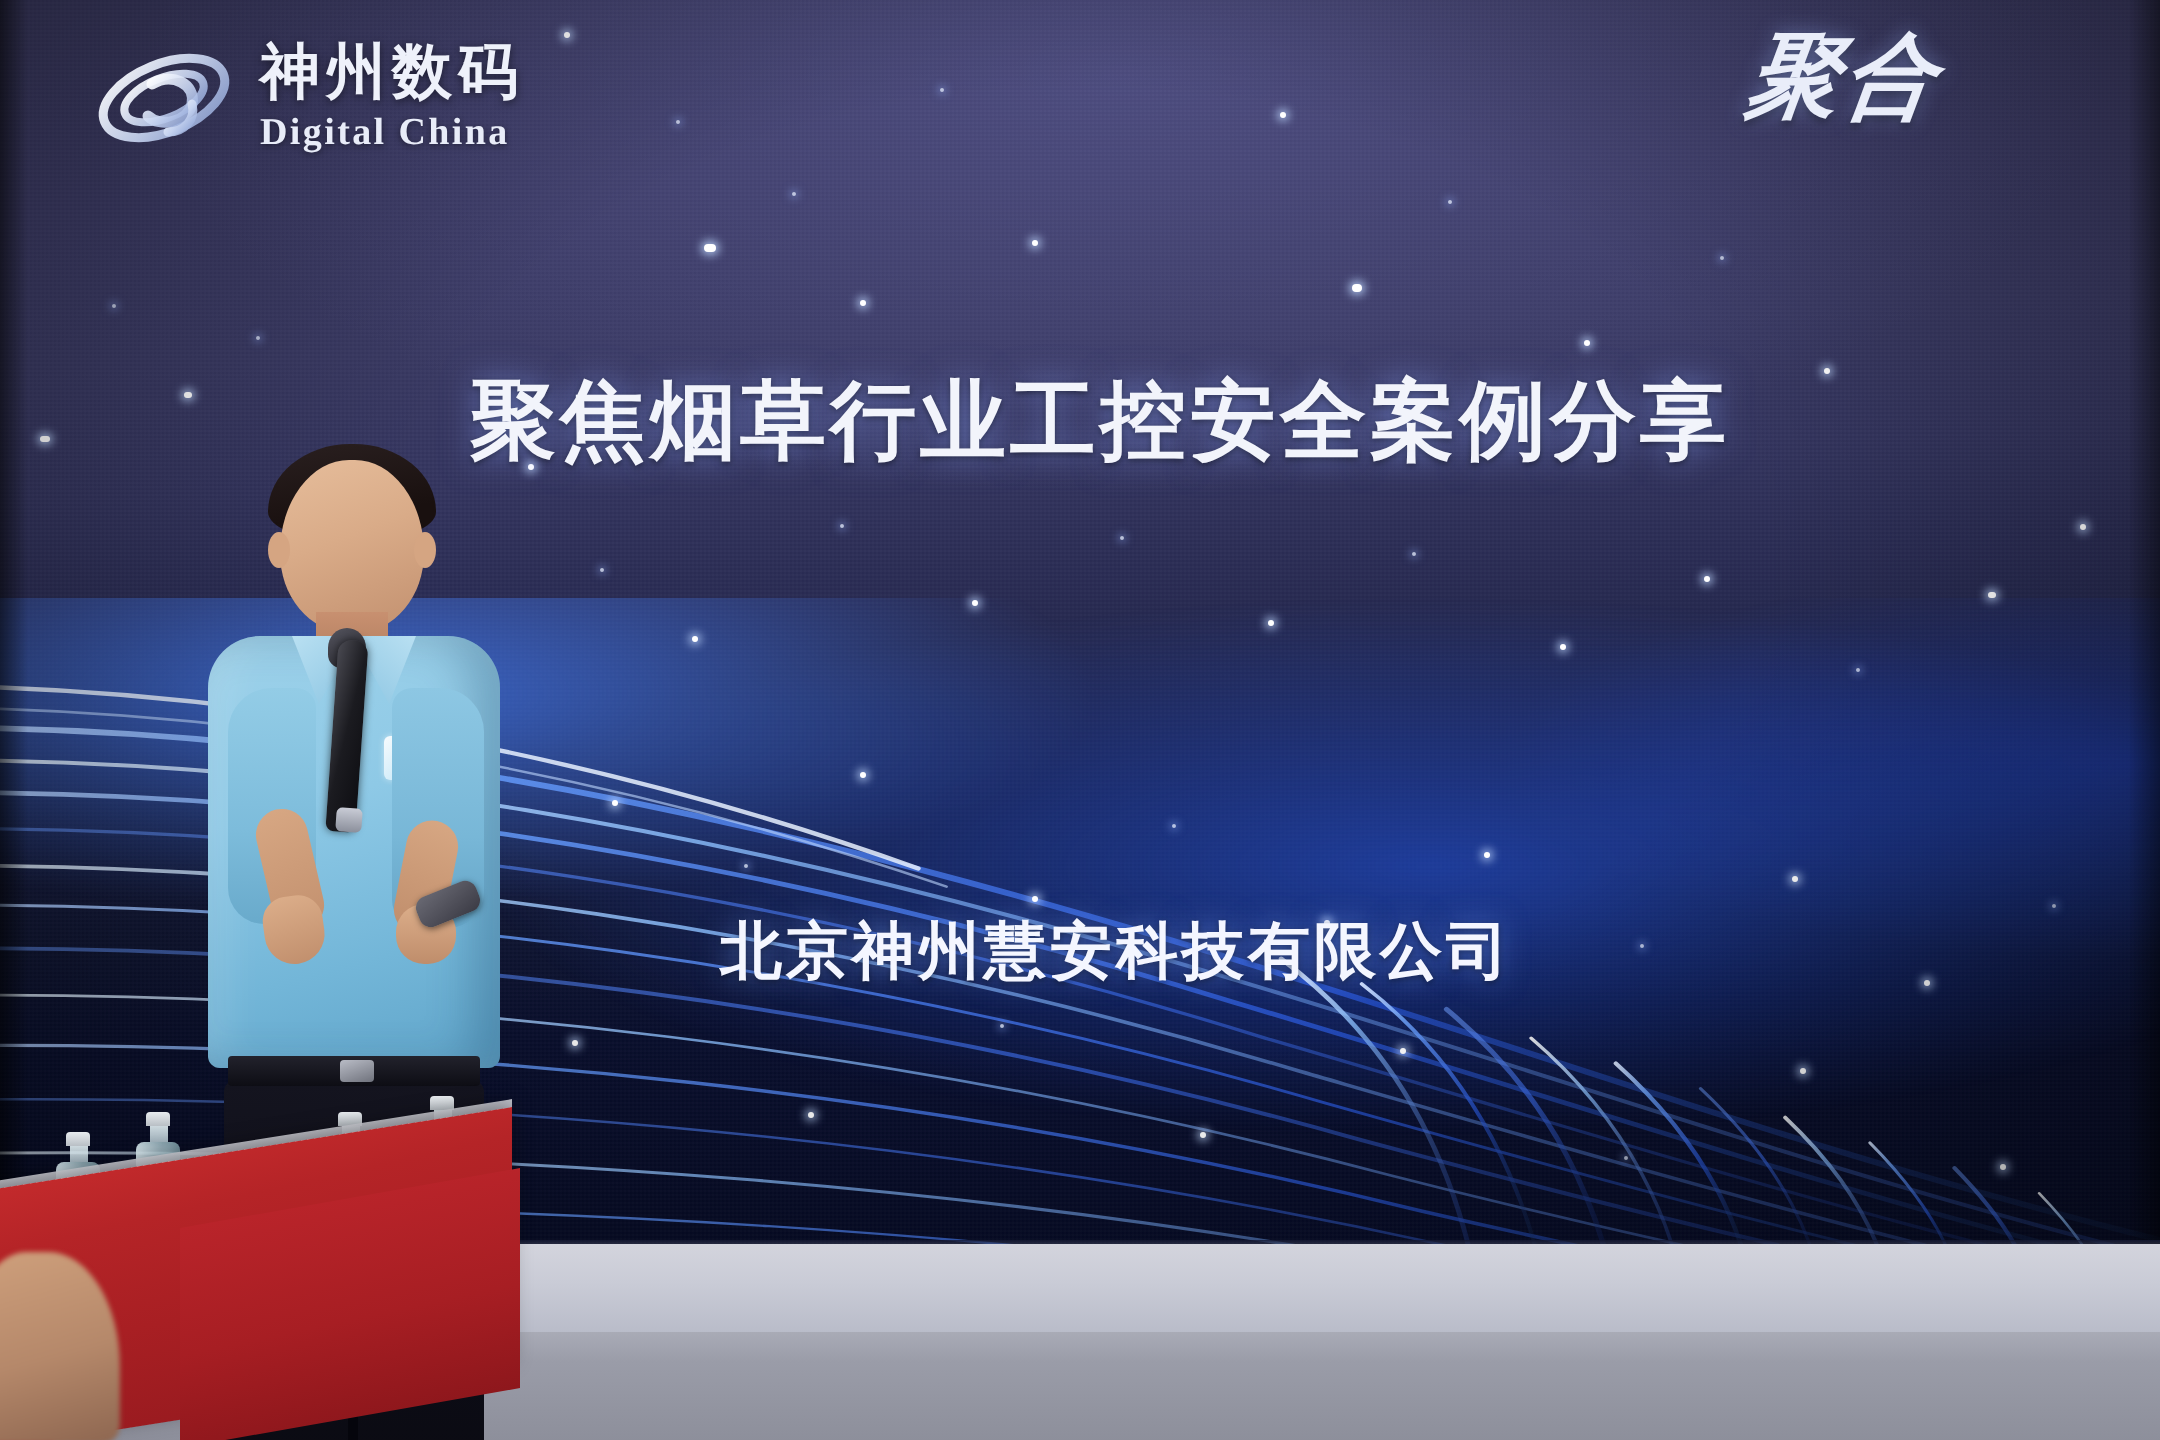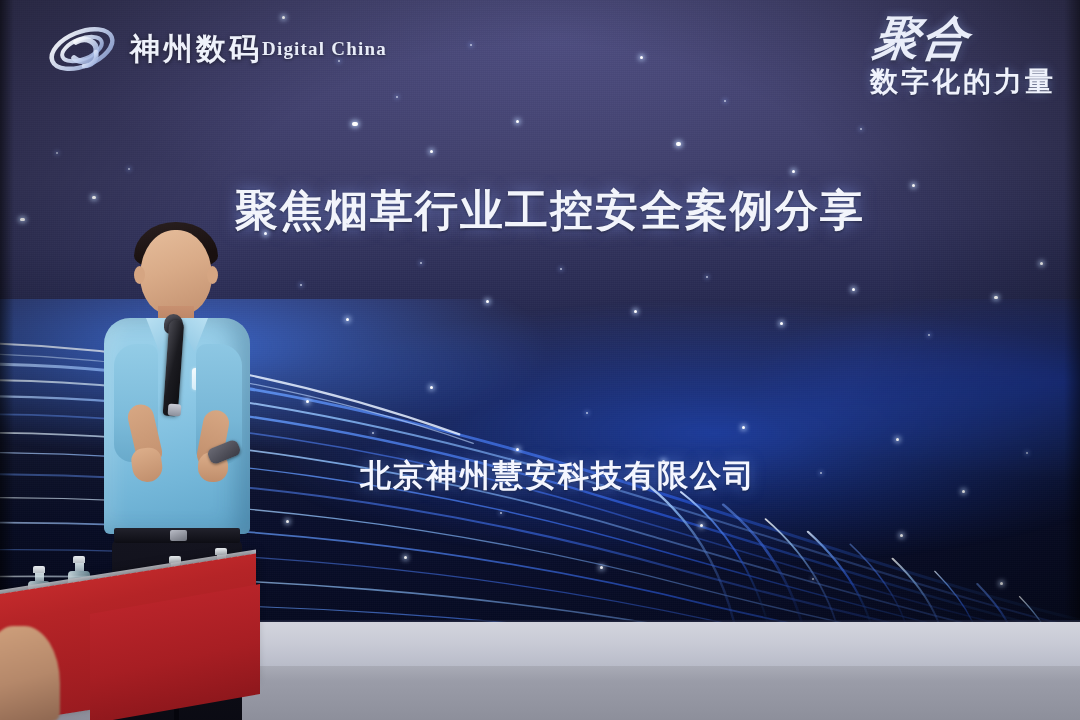--- a/index.html
+++ b/index.html
@@ -92,21 +92,21 @@
     color:#f4f6ff;
     text-shadow:0 0 14px rgba(120,160,255,.55), 0 1px 3px rgba(0,0,0,.5);
   }
 
   
   .brand-left{
     position:absolute; left:46px; top:18px;
     display:flex; align-items:center; gap:12px;
   }
   .dc-mark{ width:72px; height:62px; flex:0 0 auto; }
-  .dc-words{ display:flex; flex-direction:row; line-height:1; }
+  .dc-words{ display:flex; flex-direction:column; line-height:1; }
   .dc-cn{
     font-size:30px; font-weight:700; color:#eef1fa; letter-spacing:3px;
     text-shadow:0 1px 4px rgba(0,0,0,.5);
   }
   .dc-en{
     margin-top:5px;
     font-family:"Liberation Serif","DejaVu Serif",serif;
     font-size:19px; font-weight:700; color:#e8ecf8; letter-spacing:1.2px;
     text-shadow:0 1px 3px rgba(0,0,0,.45);
   }
@@ -473,21 +473,20 @@
         </svg>
       </span>
       <span class="dc-words">
         <span class="dc-cn">神州数码</span>
         <span class="dc-en">Digital China</span>
       </span>
     </div>
 
     <div class="brand-right">
       <div class="jh-calli">聚合</div>
-      <div class="jh-sub">数字化的力量</div>
     </div>
 
     <div class="screen-edge-l"></div>
     <div class="screen-edge-r"></div>
   </div>
 
   <div class="floor-seam"></div>
   <div class="floor-bright"></div>
   <div class="floor-dark"></div>
 

